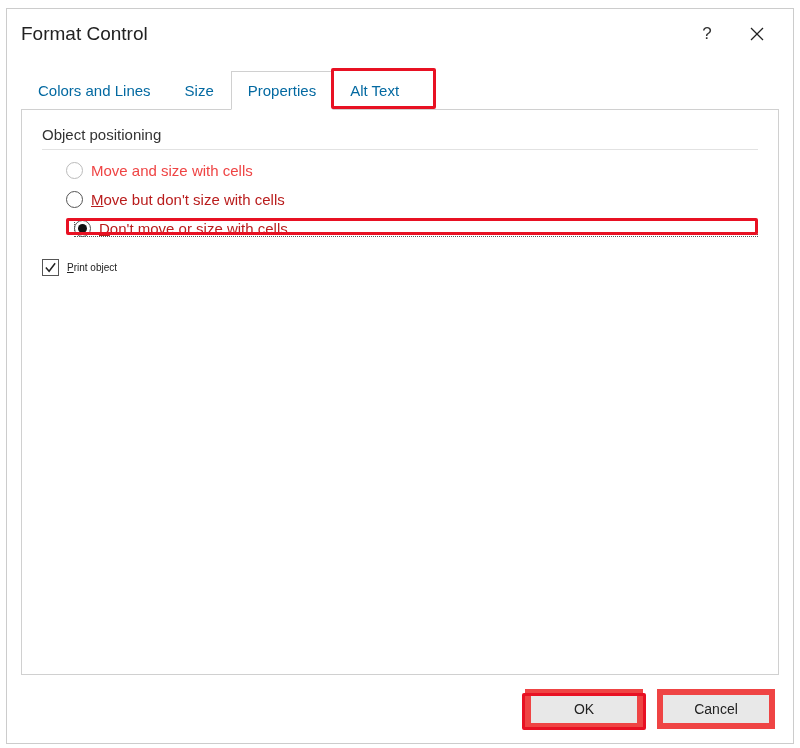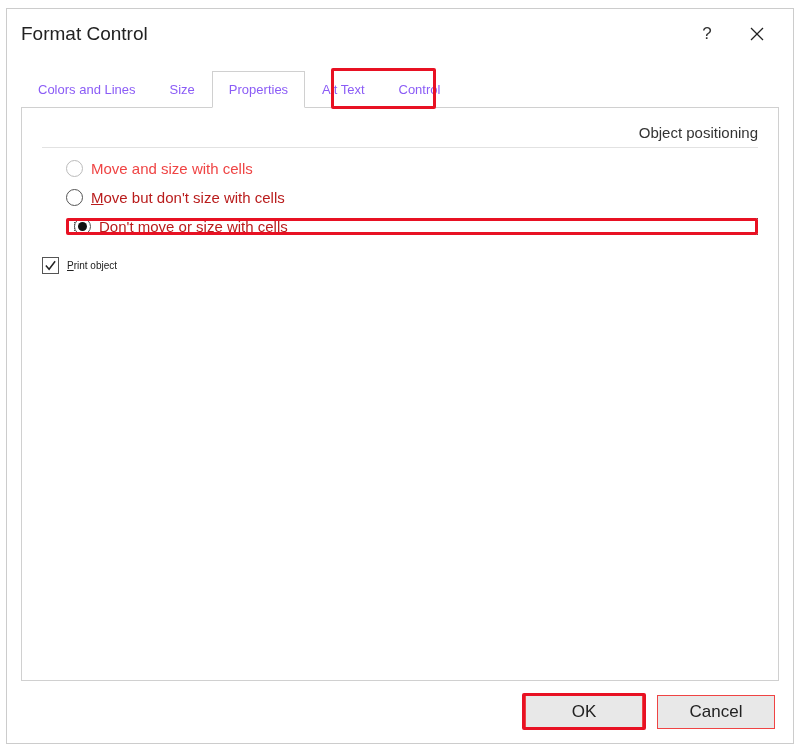--- a/index.html
+++ b/index.html
@@ -54,22 +54,22 @@
       cursor: pointer;
     }
     .close-btn svg { width: 14px; height: 14px; }
     .tabs {
       display: flex;
       margin: 12px 14px 0 14px;
       border-bottom: 1px solid #d0d0d0;
     }
     .tab {
       padding: 10px 16px 10px 16px;
-      font-size: 13px;
-      color: #8b5cf6;
+      font-size: 15px;
+      color: #0369a1;
       cursor: pointer;
       position: relative;
       border: 1px solid transparent;
       border-bottom: none;
       margin-bottom: -1px;
       white-space: nowrap;
     }
     .tab.active {
       border: 1px solid #d0d0d0;
       border-bottom: 1px solid #fff;
@@ -82,21 +82,20 @@
       pointer-events: none;
     }
     .content {
       flex: 1;
       padding: 16px 20px;
       border: 1px solid #d0d0d0;
       border-top: none;
       margin: 0 14px;
       background: #fff;
       overflow: hidden;
-      text-align: right;
     }
     .section-title {
       font-size: 15px;
       color: #333;
       margin-bottom: 2px;
     }
     .section-hr {
       border: none;
       border-top: 1px solid #e2e2e2;
       margin: 6px 0 12px 0;
@@ -164,24 +163,24 @@
     .checkbox-label .accel { text-decoration: underline; }
     .button-bar {
       display: flex;
       justify-content: flex-end;
       padding: 14px 18px 14px 14px;
       gap: 14px;
     }
     .btn {
       min-width: 118px;
       padding: 6px 10px;
-      font-size: 17px;
+      font-size: 14px;
       color: #222;
       background: #e8e8e8;
-      border: 1px solid #ef4444;
+      border: 6px solid #ef4444;
       text-align: center;
       cursor: pointer;
       position: relative;
     }
     .ok-highlight {
       position: absolute;
       border: 3px solid #e81123;
       border-radius: 2px;
       pointer-events: none;
     }
@@ -199,21 +198,20 @@
           <line x1="13" y1="1" x2="1" y2="13" stroke="#222" stroke-width="1.3"></line>
         </svg>
     </div>
   </div>
 
   <div class="tabs">
     <div class="tab">Colors and Lines</div>
     <div class="tab">Size</div>
     <div class="tab active" id="tab-properties">Properties</div>
     <div class="tab">Alt Text</div>
-    <div class="tab">Control</div>
   </div>
 
   <div class="content">
     <div class="section-title">Object positioning</div>
     <hr class="section-hr">
 
     <div class="radio-group">
       <div class="radio-row disabled">
         <span class="radio-circle"></span>
         <span class="radio-label">Move and size with cells</span>

